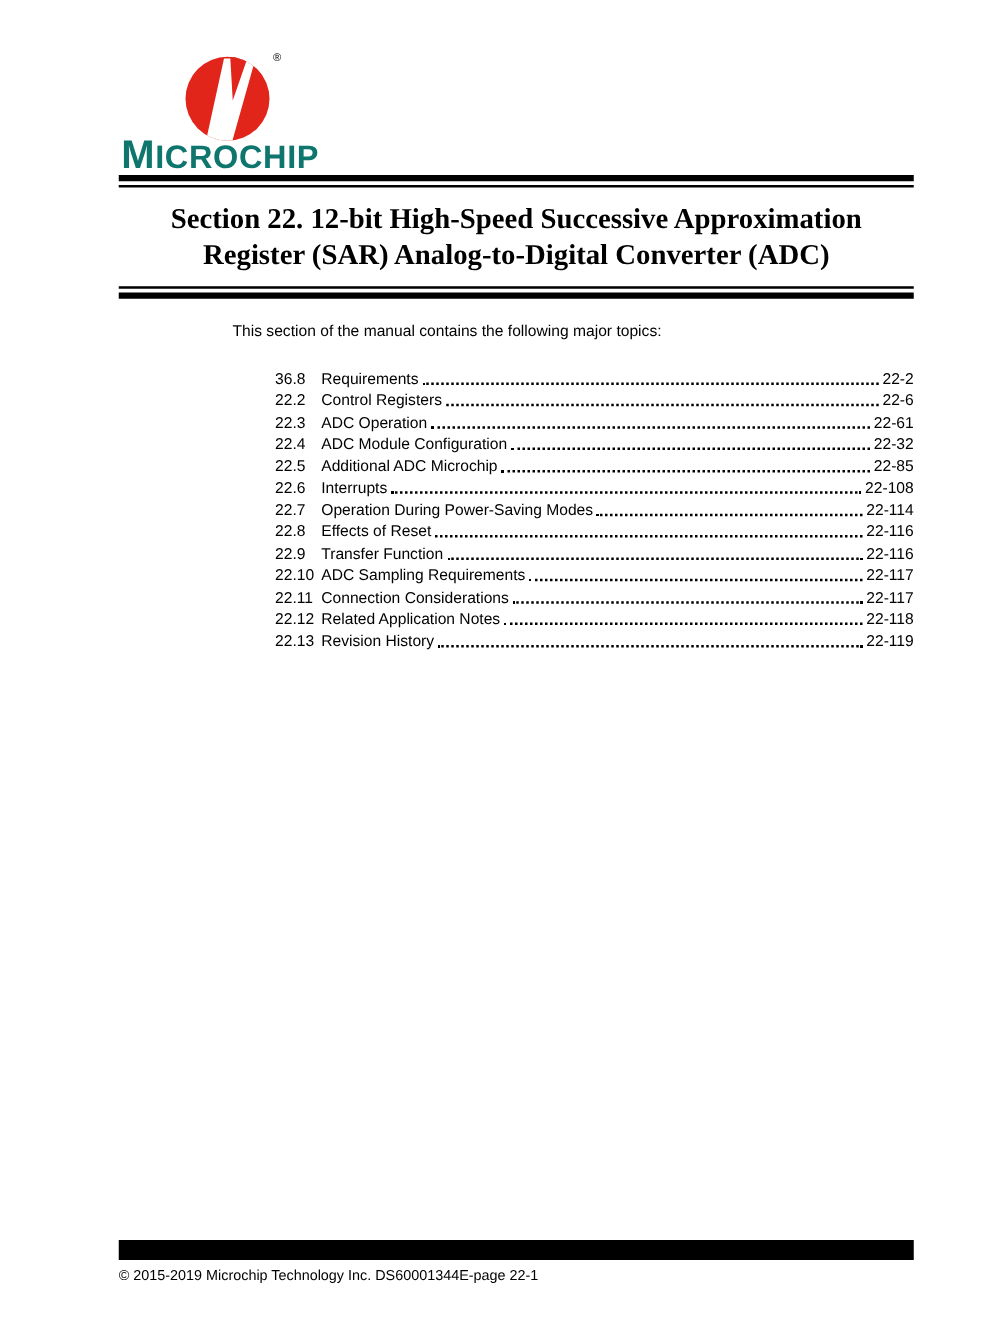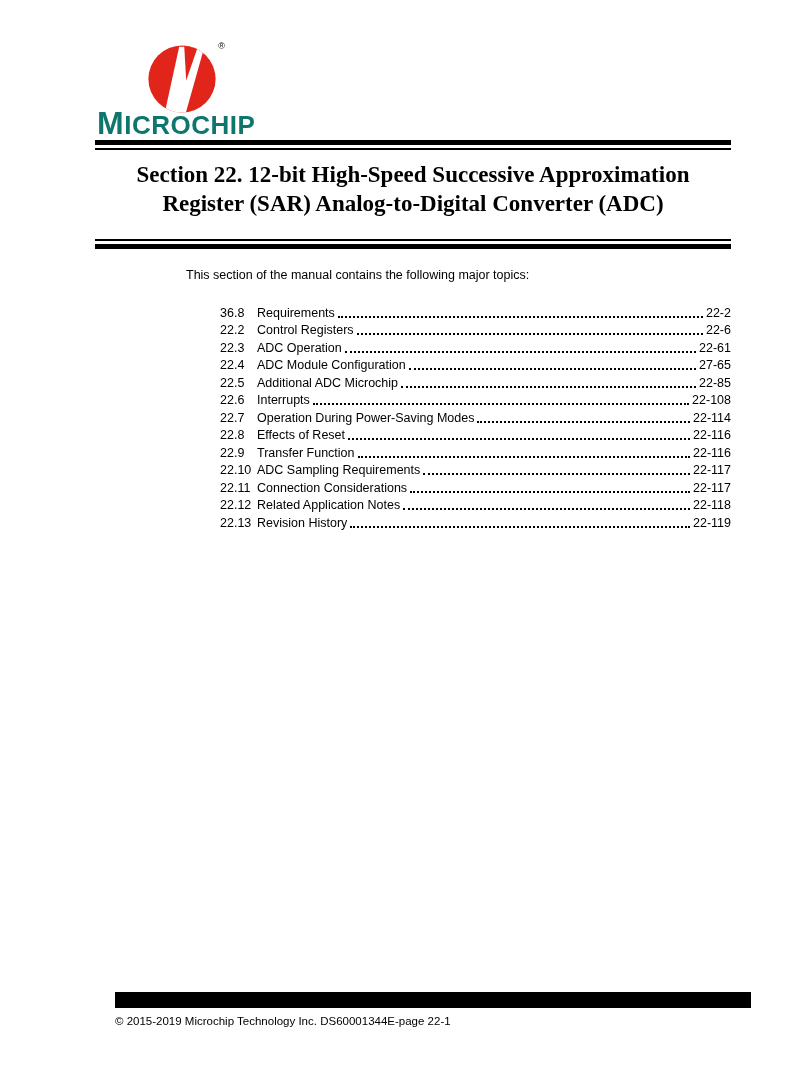--- a/index.html
+++ b/index.html
@@ -35,21 +35,21 @@
 
   
   .bar-thick { height: 5px; background: #000; }
   .bar-thin  { height: 2px; background: #000; }
   .rule-top .bar-thin  { margin-top: 3px; }
   .rule-bottom .bar-thick { margin-top: 3px; }
   .rule-top { margin-top: 1px; }
 
   
   .title-block {
-    padding: 10px 0 21px;
+    padding: 10px 0 11px;
     text-align: center;
     font-family: "Liberation Serif", "DejaVu Serif", serif;
     font-weight: 700;
     font-size: 23px;
     line-height: 29px;
   }
 
   
   .intro {
     margin: 19px 0 0 91px;
@@ -73,21 +73,21 @@
   .toc-label { white-space: nowrap; }
   .toc-leader {
     flex: 1 1 auto;
     border-bottom: 2px dotted #000;
     margin: 0 3px 3px 3px;
     min-width: 10px;
   }
   .toc-page { flex-shrink: 0; text-align: right; }
 
   
-  .footer { position: absolute; left: 95px; top: 992px; width: 636px; margin-left: 20px; }
+  .footer { position: absolute; left: 95px; top: 992px; width: 636px; }
   .footer-bar { height: 16px; background: #000; }
   .footer-text { margin-top: 7px; font-size: 11.5px; line-height: 13px; }
   .footer-text span { white-space: nowrap; }
 </style>
 </head>
 <body>
 
 <div class="page">
   <div class="content">
 
@@ -143,21 +143,21 @@
         <div class="toc-row">
           <span class="toc-num">22.3</span>
           <span class="toc-label">ADC Operation</span>
           <span class="toc-leader"></span>
           <span class="toc-page">22-61</span>
         </div>
         <div class="toc-row">
           <span class="toc-num">22.4</span>
           <span class="toc-label">ADC Module Configuration</span>
           <span class="toc-leader"></span>
-          <span class="toc-page">27-65</span>
+          <span class="toc-page">22-32</span>
         </div>
         <div class="toc-row">
           <span class="toc-num">22.5</span>
           <span class="toc-label">Additional ADC Microchip</span>
           <span class="toc-leader"></span>
           <span class="toc-page">22-85</span>
         </div>
         <div class="toc-row">
           <span class="toc-num">22.6</span>
           <span class="toc-label">Interrupts</span>

